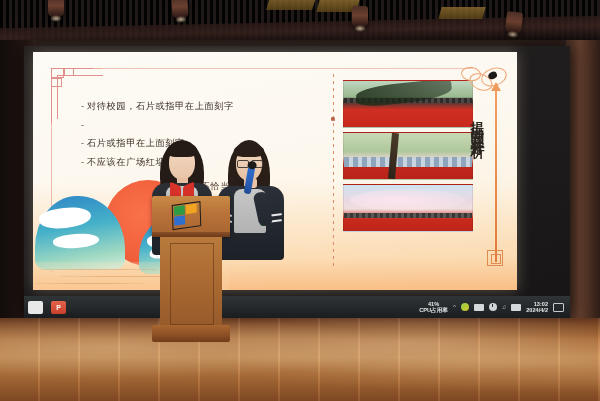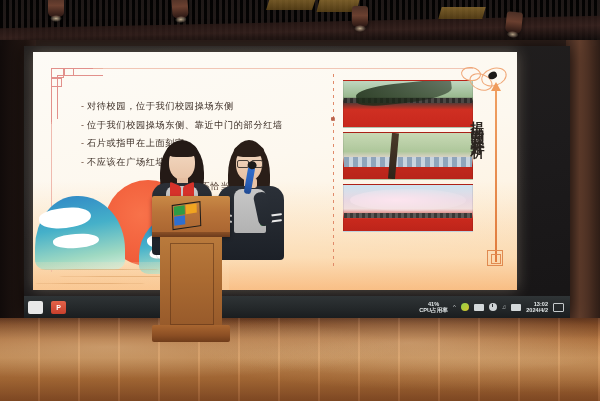--- a/index.html
+++ b/index.html
@@ -301,25 +301,24 @@
       <i class="bx"></i>
         <i class="bx2"></i>
         <i class="bx3"></i>
     </div>
     <div class="frame-line-h"></div>
     <div class="frame-line-v"></div>
 
     <div class="bullets">
       <div class="bullet">
         <span class="dot">-</span>
-        <span class="txt">对待校园，位于我们校园操场东侧</span>
+        <span class="txt">对待校园，石片或指甲在上面刻字</span>
       </div>
       <div class="bullet">
         <span class="dot">-</span>
-        <span class="txt">位于我们校园操场东侧、靠近中门的部分红墙</span>
       </div>
       <div class="bullet">
         <span class="dot">-</span>
         <span class="txt">石片或指甲在上面刻字</span>
       </div>
       <div class="bullet">
         <span class="dot">-</span>
         <span class="txt">不应该在广场红墙中找乐</span>
       </div>
     </div>

